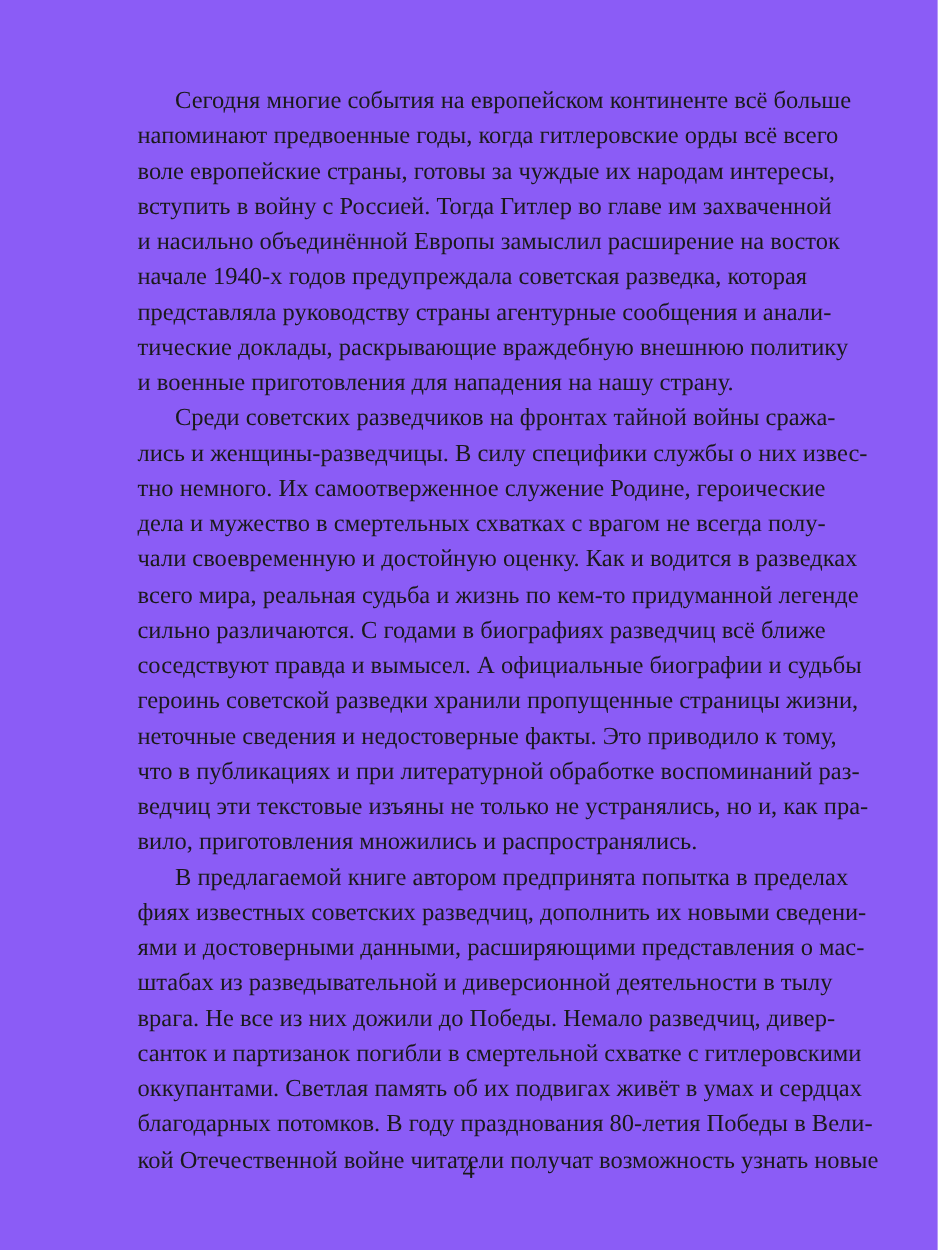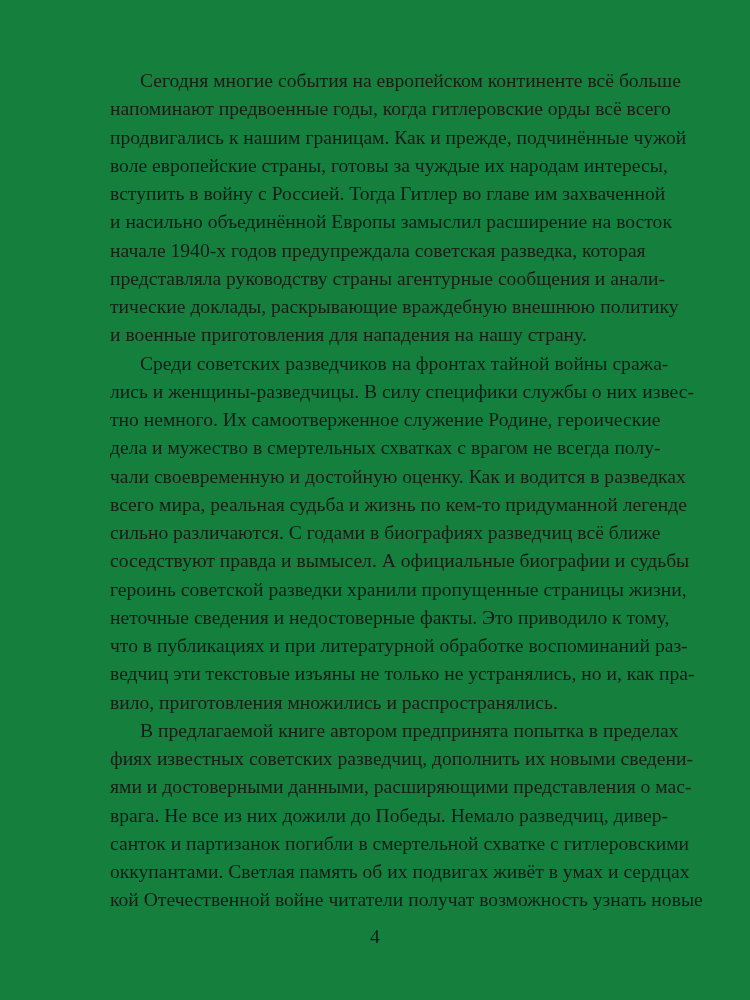--- a/index.html
+++ b/index.html
@@ -10,21 +10,21 @@
     body {
       width: 750px;
       height: 1000px;
       position: relative;
       overflow: hidden;
     }
     .page {
       position: absolute;
       left: 0; top: 0;
       width: 750px; height: 1000px;
-      background: #15803d;
+      background: #8b5cf6;
     }
     .text-block {
       position: absolute;
       left: 110px;
       top: 67px;
       width: 532px;
       font-family: "Liberation Serif", "DejaVu Serif", serif;
       font-size: 19.6px;
       line-height: 28.25px;
       color: #1a1a1a;
@@ -56,21 +56,20 @@
   </style>
 </head>
 <body>
 
 <div class="page">
   <div class="text-block">
 
     <div>
       <span class="line indent">Сегодня многие события на европейском континенте всё больше</span>
       <span class="line">напоминают предвоенные годы, когда гитлеровские орды всё всего</span>
-      <span class="line">продвигались к нашим границам. Как и прежде, подчинённые чужой</span>
       <span class="line">воле европейские страны, готовы за чуждые их народам интересы,</span>
       <span class="line">вступить в войну с Россией. Тогда Гитлер во главе им захваченной</span>
       <span class="line">и насильно объединённой Европы замыслил расширение на восток</span>
       <span class="line">начале 1940-х годов предупреждала советская разведка, которая</span>
       <span class="line">представляла руководству страны агентурные сообщения и анали-</span>
       <span class="line">тические доклады, раскрывающие враждебную внешнюю политику</span>
       <span class="line last">и военные приготовления для нападения на нашу страну.</span>
     </div>
 
     <div>
@@ -86,23 +85,25 @@
       <span class="line">неточные сведения и недостоверные факты. Это приводило к тому,</span>
       <span class="line">что в публикациях и при литературной обработке воспоминаний раз-</span>
       <span class="line">ведчиц эти текстовые изъяны не только не устранялись, но и, как пра-</span>
       <span class="line last">вило, приготовления множились и распространялись.</span>
     </div>
 
     <div>
       <span class="line indent">В предлагаемой книге автором предпринята попытка в пределах</span>
       <span class="line">фиях известных советских разведчиц, дополнить их новыми сведени-</span>
       <span class="line">ями и достоверными данными, расширяющими представления о мас-</span>
+      <span class="line">штабах из разведывательной и диверсионной деятельности в тылу</span>
       <span class="line">врага. Не все из них дожили до Победы. Немало разведчиц, дивер-</span>
       <span class="line">санток и партизанок погибли в смертельной схватке с гитлеровскими</span>
       <span class="line">оккупантами. Светлая память об их подвигах живёт в умах и сердцах</span>
+      <span class="line">благодарных потомков. В году празднования 80-летия Победы в Вели-</span>
       <span class="line">кой Отечественной войне читатели получат возможность узнать новые</span>
 
     </div>
 
   </div>
 
   <div class="page-number">4</div>
 </div>
 
 </body></html>

